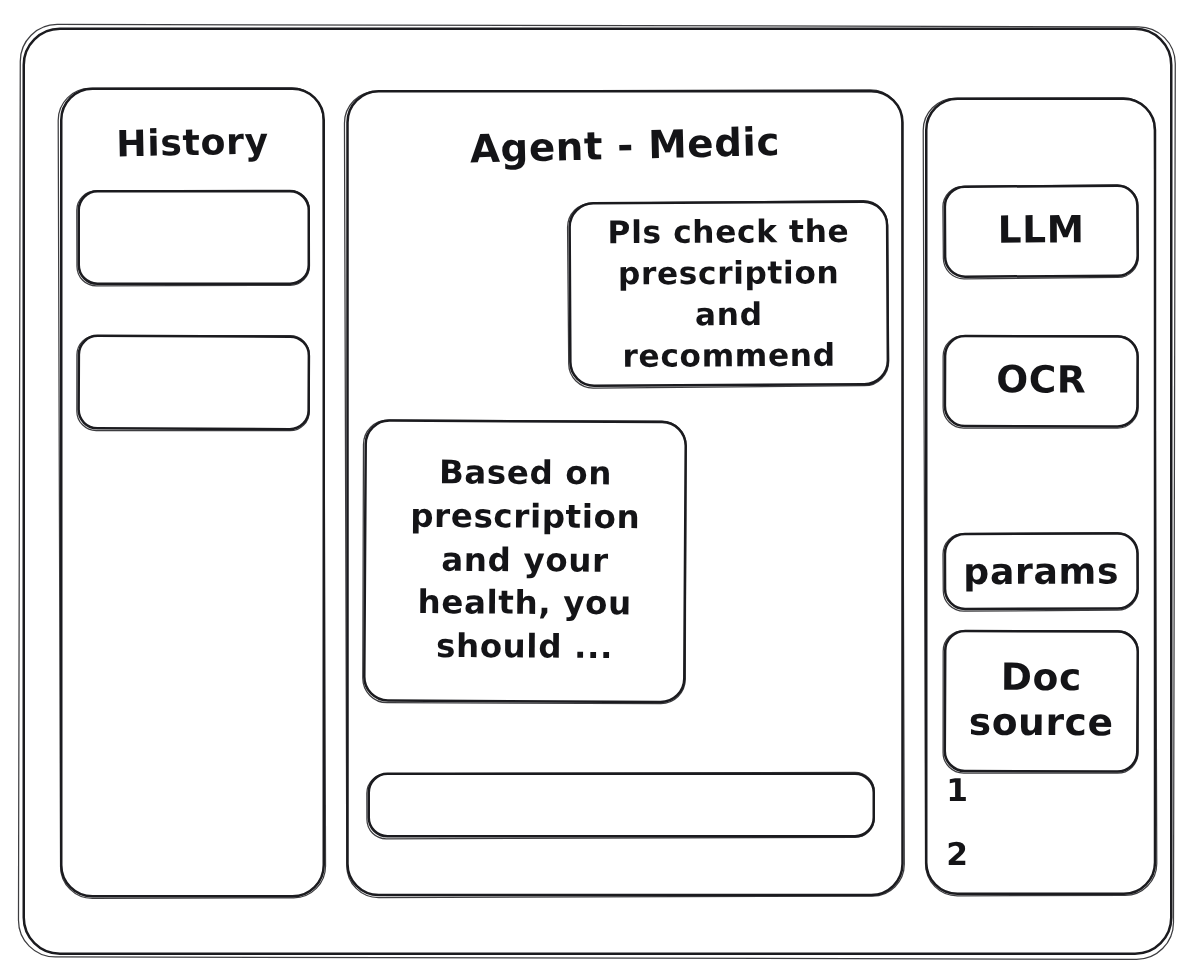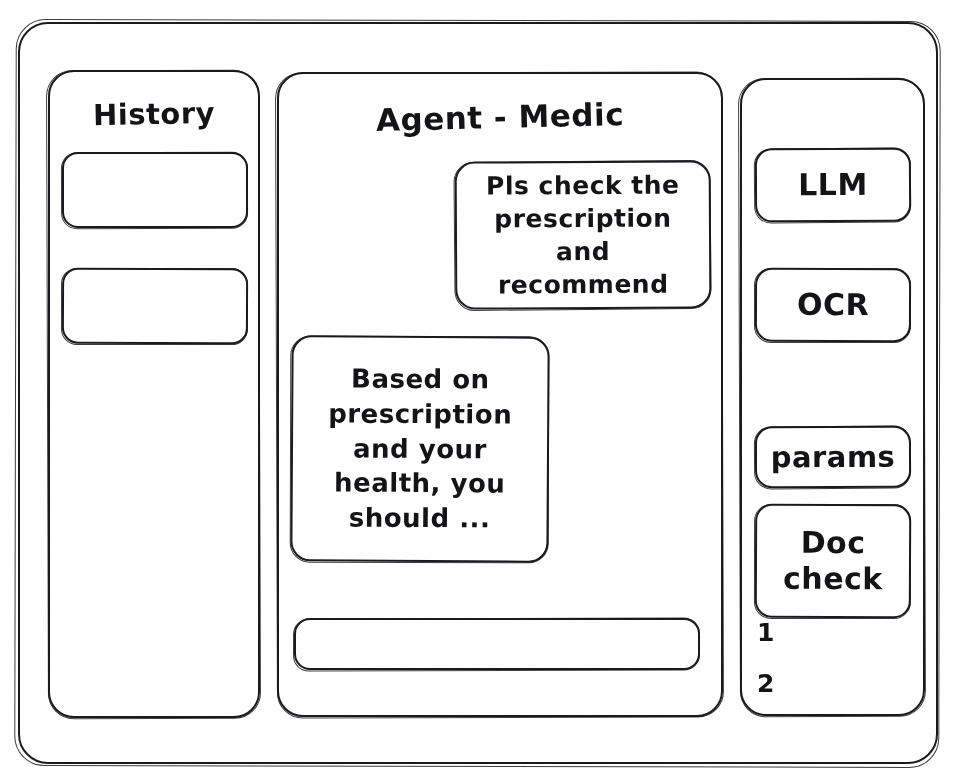--- a/index.html
+++ b/index.html
@@ -220,17 +220,17 @@
 <div class="sketch tool-button" id="tool-ocr">
   <span class="hand lbl">OCR</span>
 </div>
 
 <div class="sketch tool-button" id="tool-params">
   <span class="hand lbl">params</span>
 </div>
 
 <div class="sketch tool-button" id="tool-docsource">
   <span class="hand lbl">Doc
-check</span>
+source</span>
 </div>
 
 <div class="hand doc-ref" id="doc-ref-1">1</div>
 <div class="hand doc-ref" id="doc-ref-2">2</div>
 
 </body></html>

